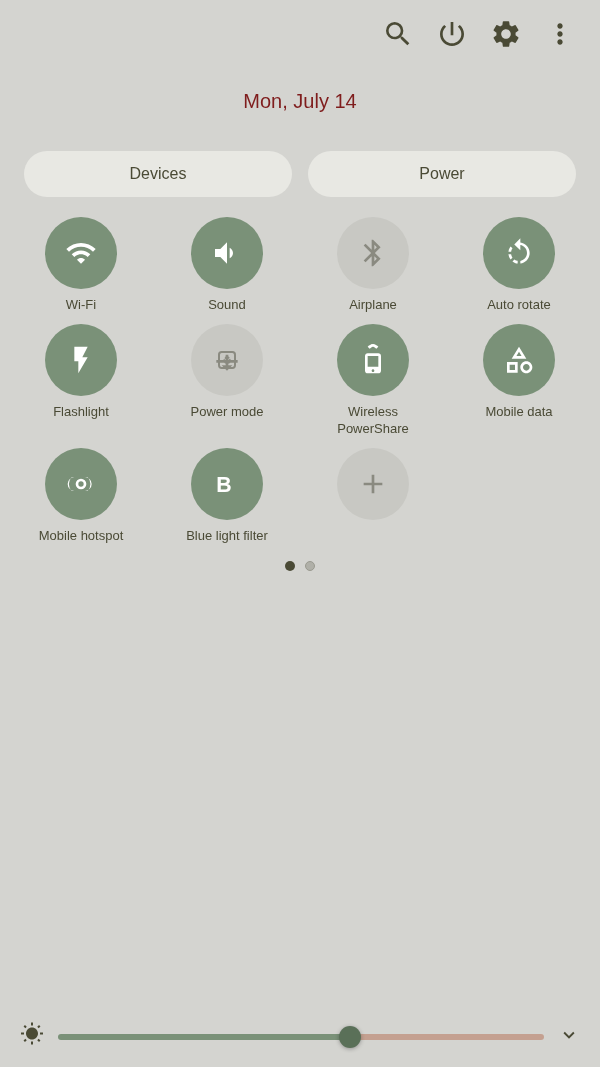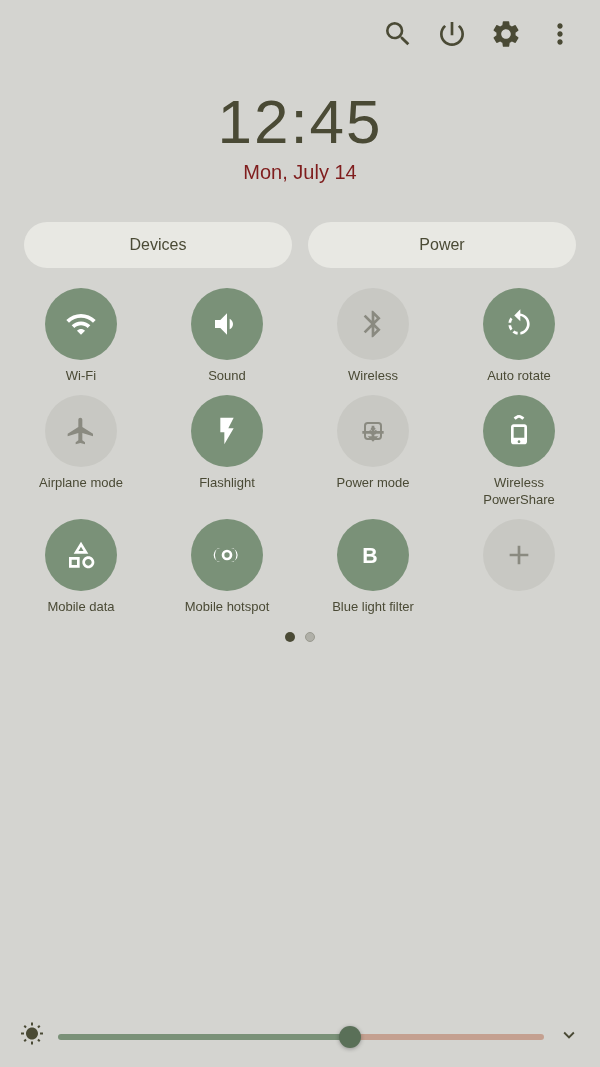--- a/index.html
+++ b/index.html
@@ -202,21 +202,20 @@
       </svg>
   </span>
   <span class="top-bar-icon">
     <svg class="icon-svg" viewBox="0 0 24 24">
         <path d="M12 8c1.1 0 2-.9 2-2s-.9-2-2-2-2 .9-2 2 .9 2 2 2zm0 2c-1.1 0-2 .9-2 2s.9 2 2 2 2-.9 2-2-.9-2-2-2zm0 6c-1.1 0-2 .9-2 2s.9 2 2 2 2-.9 2-2-.9-2-2-2z"></path>
       </svg>
   </span>
 </div>
 
 <div class="clock-area">
-  <div class="clock-time">12:45</div>
   <div class="clock-date">Mon, July 14</div>
 </div>
 
 <div class="device-media-row">
   <button class="tab-btn">Devices</button>
   <button class="tab-btn">Power</button>
 </div>
 
 <div class="quick-tiles">
 
@@ -237,40 +236,32 @@
     </div>
     <span class="tile-label">Sound</span>
   </div>
 
   <div class="tile">
     <div class="tile-circle inactive">
       <svg class="icon-svg" viewBox="0 0 24 24" fill="#8a8a80">
           <path d="M17.71 7.71L12 2h-1v7.59L6.41 5 5 6.41 10.59 12 5 17.59 6.41 19 11 14.41V22h1l5.71-5.71-4.3-4.29 4.3-4.29zM13 5.83l1.88 1.88L13 9.59V5.83zm1.88 10.46L13 18.17v-3.76l1.88 1.88z"></path>
         </svg>
     </div>
-    <span class="tile-label">Wireless</span>
+    <span class="tile-label">Airplane</span>
   </div>
 
   <div class="tile">
     <div class="tile-circle active">
       <svg class="icon-svg" viewBox="0 0 24 24" fill="white">
           <path d="M7.11 8.53L5.7 7.11C4.8 8.27 4.24 9.61 4.07 11h2.02c.14-.87.49-1.72 1.02-2.47zM6.09 13H4.07c.17 1.39.72 2.73 1.62 3.89l1.41-1.42c-.52-.75-.87-1.59-1.01-2.47zm1.01 5.32c1.16.9 2.51 1.44 3.9 1.61V17.9c-.87-.15-1.71-.49-2.46-1.03L7.1 18.32zM13 4.07V1L8.45 5.55 13 10V6.09c2.84.48 5 2.94 5 5.91s-2.16 5.43-5 5.91v2.02c3.95-.49 7-3.85 7-7.93s-3.05-7.44-7-7.93z"></path>
         </svg>
     </div>
     <span class="tile-label">Auto rotate</span>
   </div>
 
-  <div class="tile">
-    <div class="tile-circle inactive">
-      <svg class="icon-svg" viewBox="0 0 24 24" fill="#8a8a80">
-          <path d="M21 16v-2l-8-5V3.5c0-.83-.67-1.5-1.5-1.5S10 2.67 10 3.5V9l-8 5v2l8-2.5V19l-2 1.5V22l3.5-1 3.5 1v-1.5L13 19v-5.5l8 2.5z"></path>
-        </svg>
-    </div>
-    <span class="tile-label">Airplane mode</span>
-  </div>
 
   <div class="tile">
     <div class="tile-circle active">
       <svg class="icon-svg" viewBox="0 0 24 24" fill="white">
           <path d="M7 2v11h3v9l7-12h-4l4-8z"></path>
         </svg>
     </div>
     <span class="tile-label">Flashlight</span>
   </div>
 

